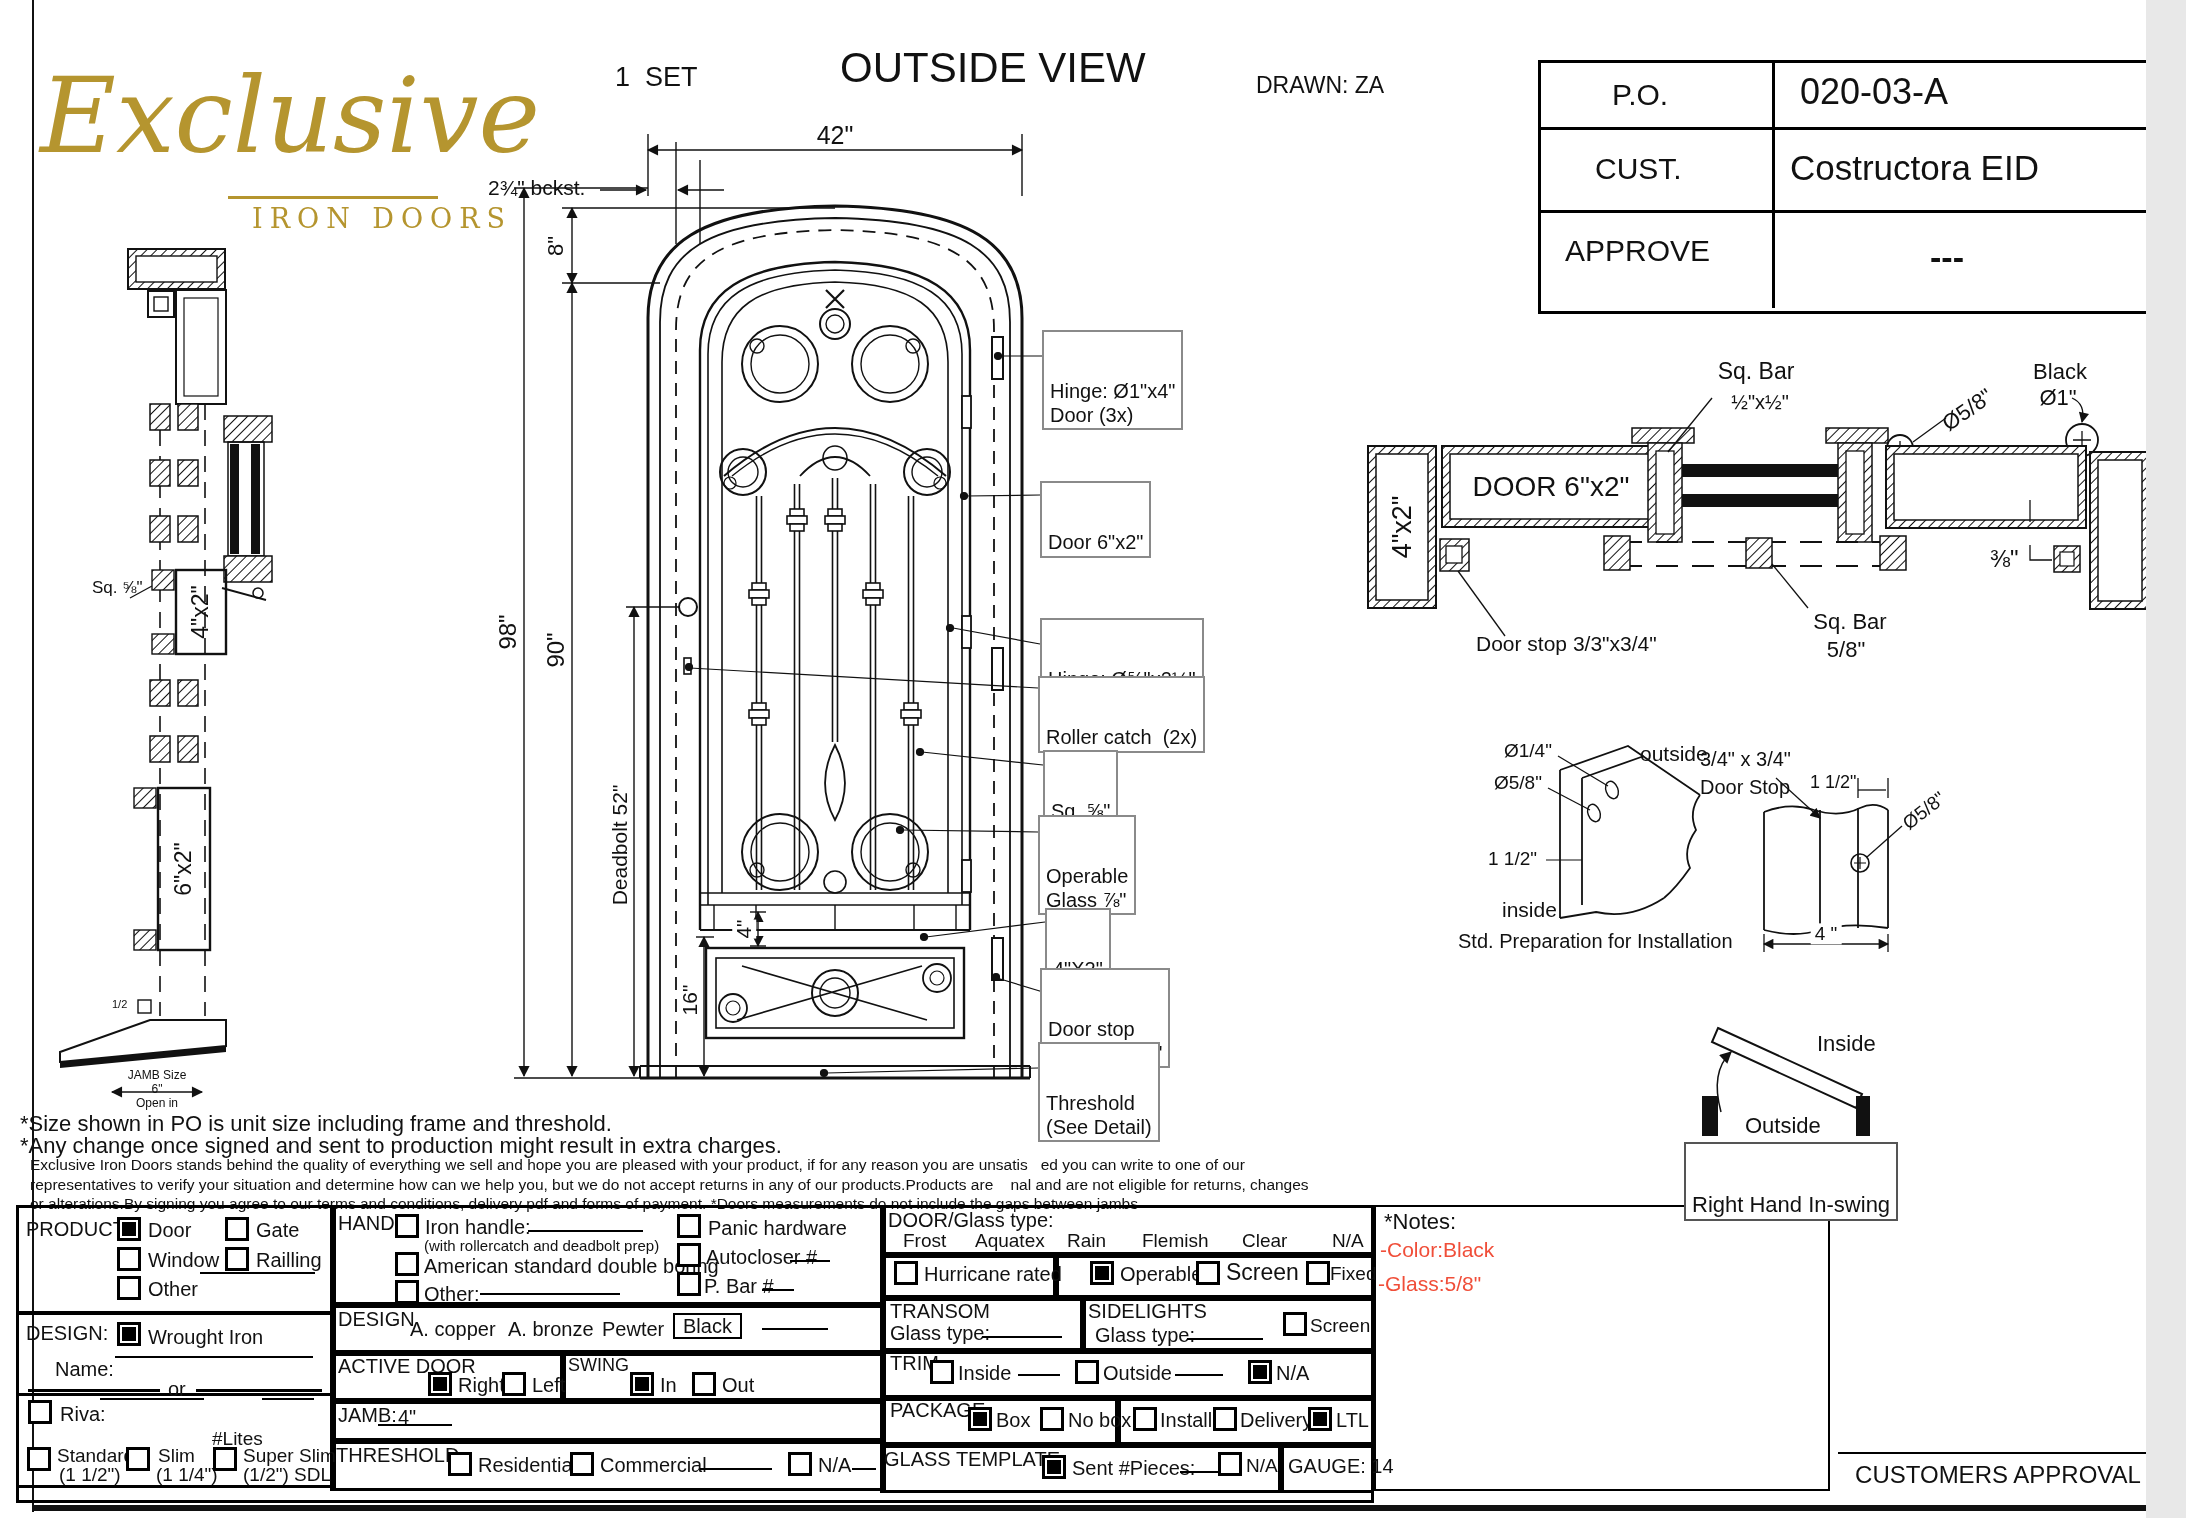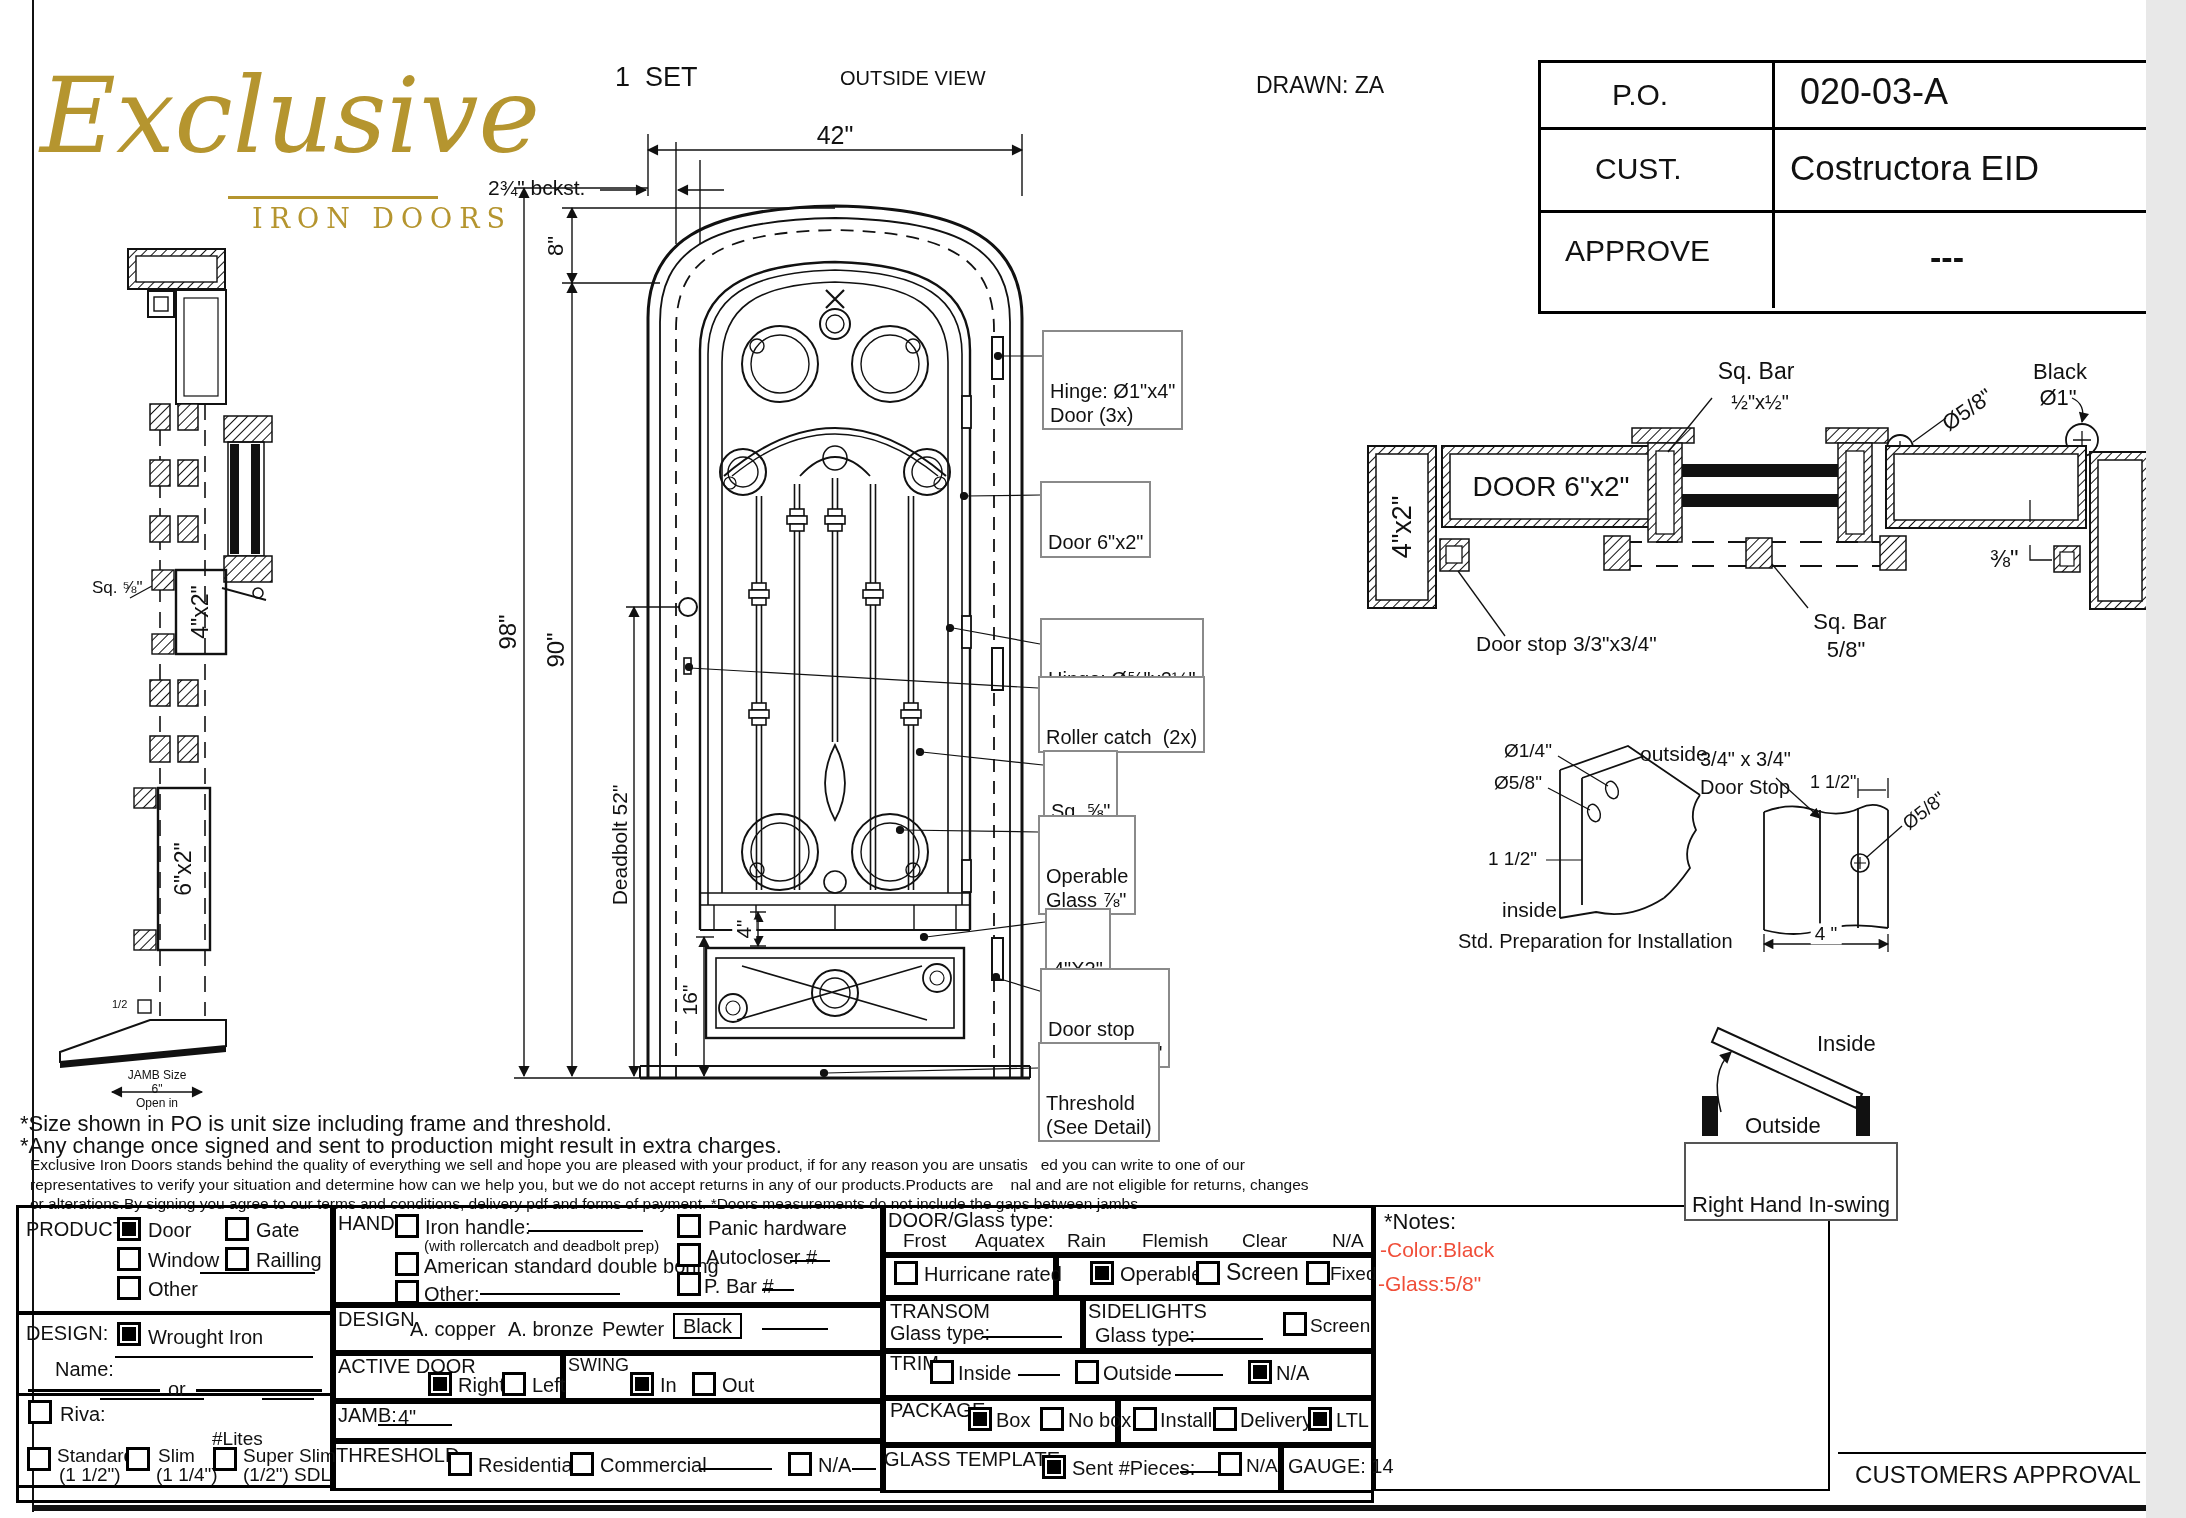--- a/index.html
+++ b/index.html
@@ -306,21 +306,21 @@
     </g>
   </svg>
 
   <div>
     <div class="t gold" style="left:40px;top:58px;font-family:'DejaVu Serif',serif;font-style:italic;font-size:104px;">Exclusive</div>
     <div style="position:absolute;left:228px;top:196px;width:210px;border-bottom:3px solid #b5952f;"></div>
     <div class="t gold" style="left:252px;top:204px;font-family:'DejaVu Serif',serif;font-size:27px;letter-spacing:7px;">IRON DOORS</div>
   </div>
 
   <div class="t" style="left:615px;top:62px;font-size:27px;">1  SET</div>
-  <div class="t" style="left:840px;top:67px;font-size:20px;">OUTSIDE VIEW</div>
+  <div class="t" style="left:840px;top:44px;font-size:42px;">OUTSIDE VIEW</div>
   <div class="t" style="left:1256px;top:73px;font-size:23px;">DRAWN: ZA</div>
 
   <div>
     <div class="cell" style="left:1538px;top:60px;width:618px;height:248px;border-width:3px;background:#fff;z-index:2"></div>
     <div style="position:absolute;left:1772px;top:60px;width:3px;height:248px;background:#000;z-index:3"></div>
     <div style="position:absolute;left:1538px;top:127px;width:618px;height:3px;background:#000;z-index:3"></div>
     <div style="position:absolute;left:1538px;top:210px;width:618px;height:3px;background:#000;z-index:3"></div>
     <div class="t" style="left:1612px;top:78px;font-size:30px;z-index:4">P.O.</div>
     <div class="t" style="left:1800px;top:72px;font-size:36px;z-index:4">020-03-A</div>
     <div class="t" style="left:1595px;top:152px;font-size:30px;z-index:4">CUST.</div>

